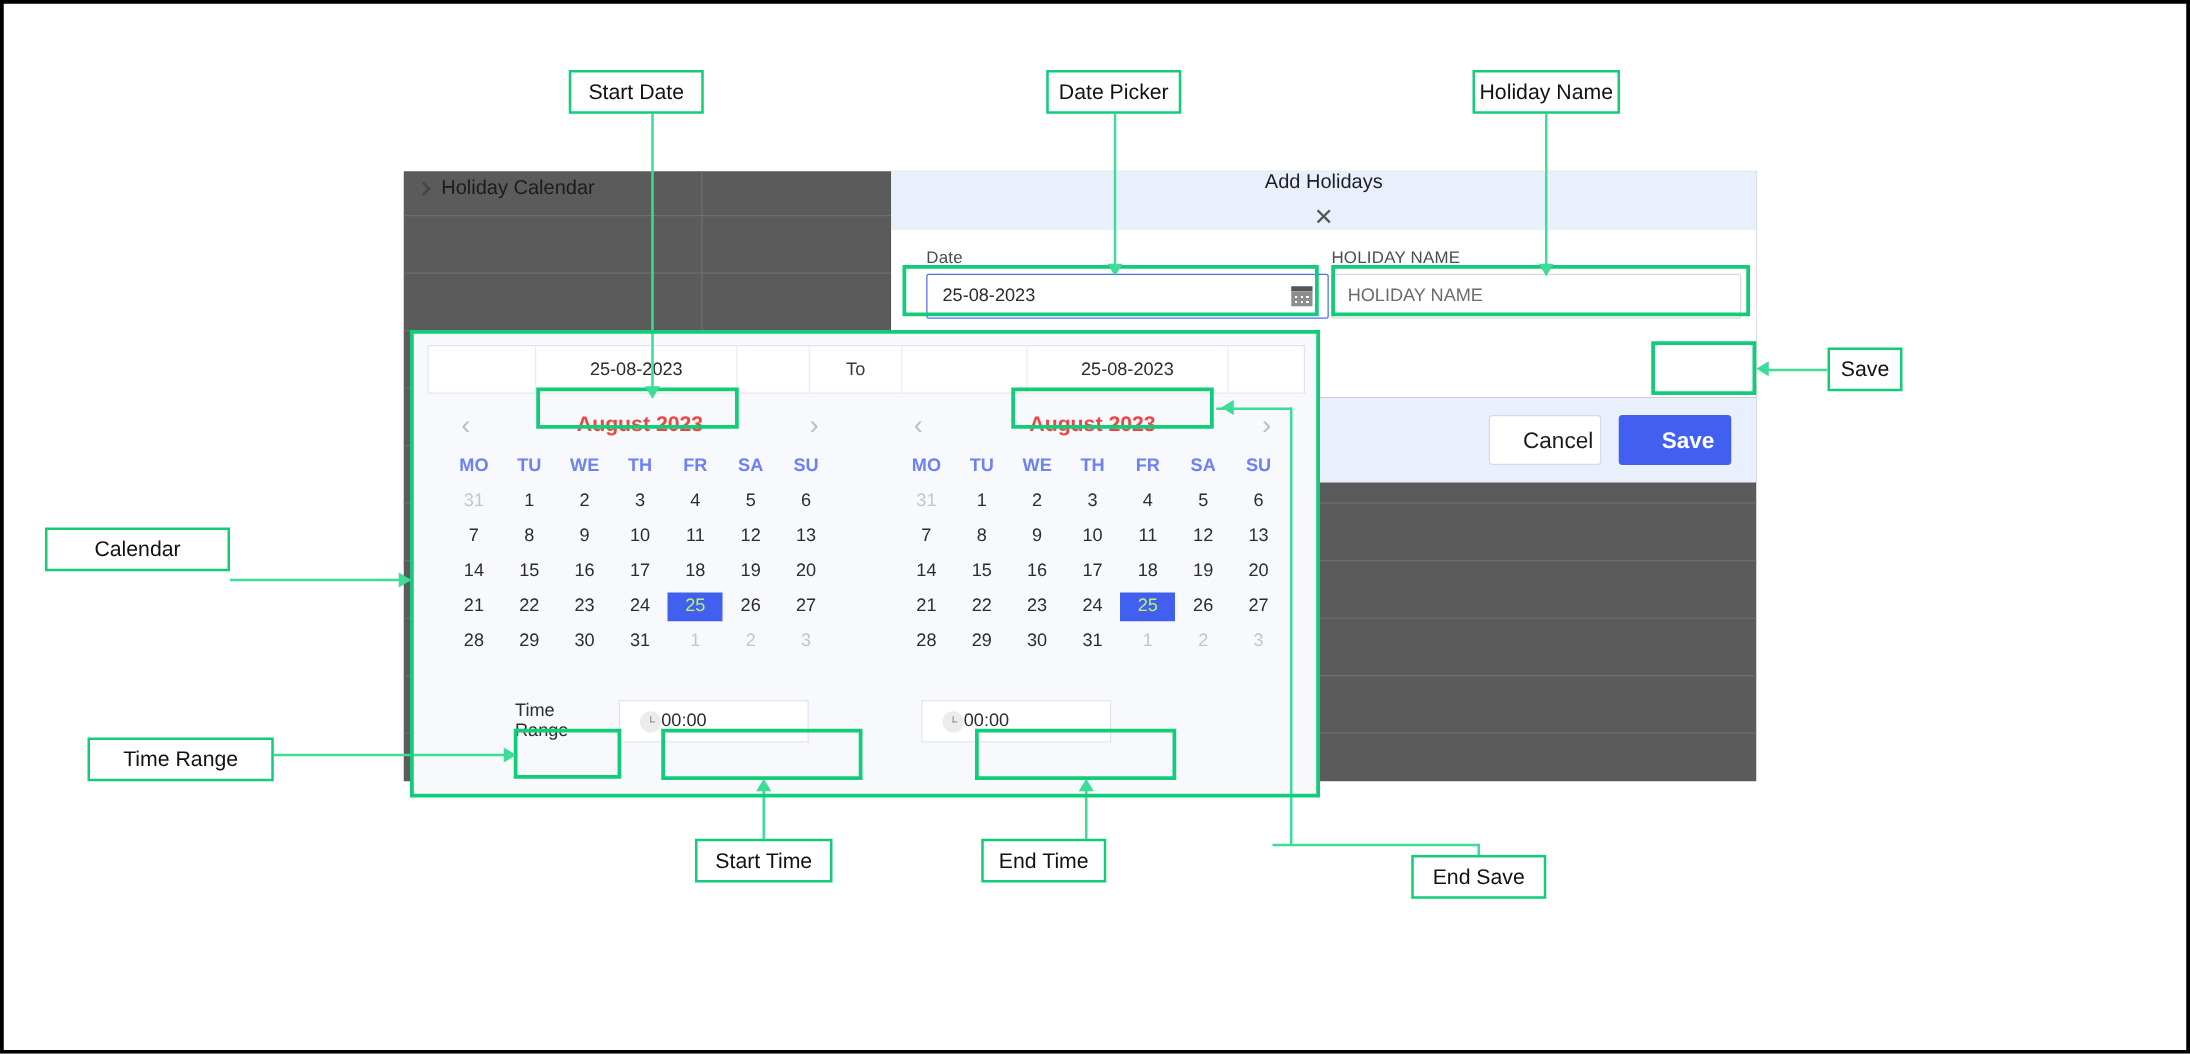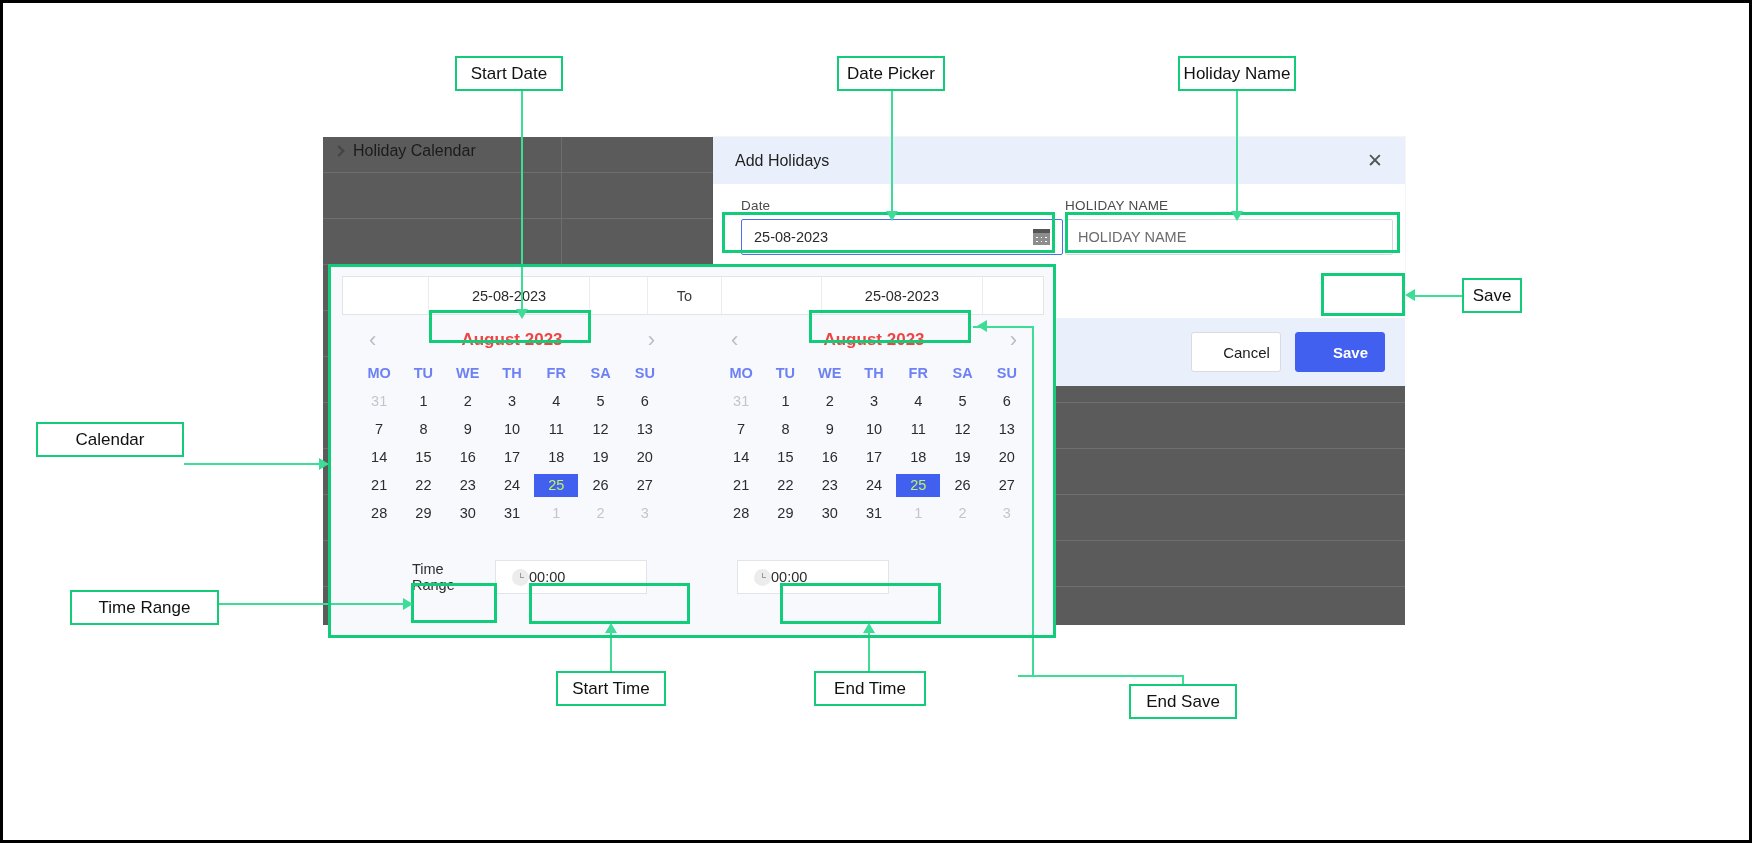--- a/index.html
+++ b/index.html
@@ -114,20 +114,21 @@
     background: #ffffff;
     z-index: 10;
     box-shadow: 0 0 0 1px rgba(0,0,0,.04);
   }
   .modal-header {
     height: 47px;
     background: #eaf0fb;
     display: flex; align-items: center;
     padding: 0 22px;
     justify-content: space-between;
+    flex-direction: column;
   }
   .modal-title { font-size: 16px; color: #1f1f1f; }
   .close-x {
     font-size: 19px; color: #555; cursor: pointer;
     line-height: 1;
   }
   .modal-body {
     background: #ffffff;
     padding: 14px 0 0 0;
     height: 84px;
@@ -188,21 +189,21 @@
     background: #eaf0fb;
     display: flex; align-items: center; justify-content: flex-end;
     gap: 14px;
     padding-right: 20px;
   }
   .btn {
     height: 40px;
     min-width: 90px;
     border-radius: 3px;
     display: flex; align-items: center; justify-content: center;
-    font-size: 15px;
+    font-size: 18px;
     cursor: pointer;
     padding-left: 21px;
   }
   .btn-cancel {
     background: #ffffff; color: #1b1b1b;
     border: 1px solid #d8dce2;
   }
   .btn-save {
     background: #4260ef; color: #ffffff;
     border: 1px solid #4260ef;
@@ -580,17 +581,17 @@
 
   <div class="anno-line h" style="left:1409px; top:292px; width:50px;"></div>
   <div class="anno-arrow arrow-left" style="left:1402px; top:286px;"></div>
 
   <div class="anno-box" style="left:452px; top:53px; width:108px; height:35px;">Start Date</div>
   <div class="anno-box" style="left:834px; top:53px; width:108px; height:35px;">Date Picker</div>
   <div class="anno-box" style="left:1175px; top:53px; width:118px; height:35px;">Holiday Name</div>
   <div class="anno-box" style="left:33px; top:419px; width:148px; height:35px;">Calendar</div>
   <div class="anno-box" style="left:67px; top:587px; width:149px; height:35px;">Time Range</div>
   <div class="anno-box" style="left:553px; top:668px; width:110px; height:35px;">Start Time</div>
-  <div class="anno-box" style="left:811px; top:668px; width:112px; height:35px;">End Time</div>
+  <div class="anno-box" style="left:782px; top:668px; width:100px; height:35px;">End Time</div>
   <div class="anno-box" style="left:1126px; top:681px; width:108px; height:35px;">End Save</div>
   <div class="anno-box" style="left:1459px; top:275px; width:60px; height:35px;">Save</div>
 
 </div>
 
 </body></html>

